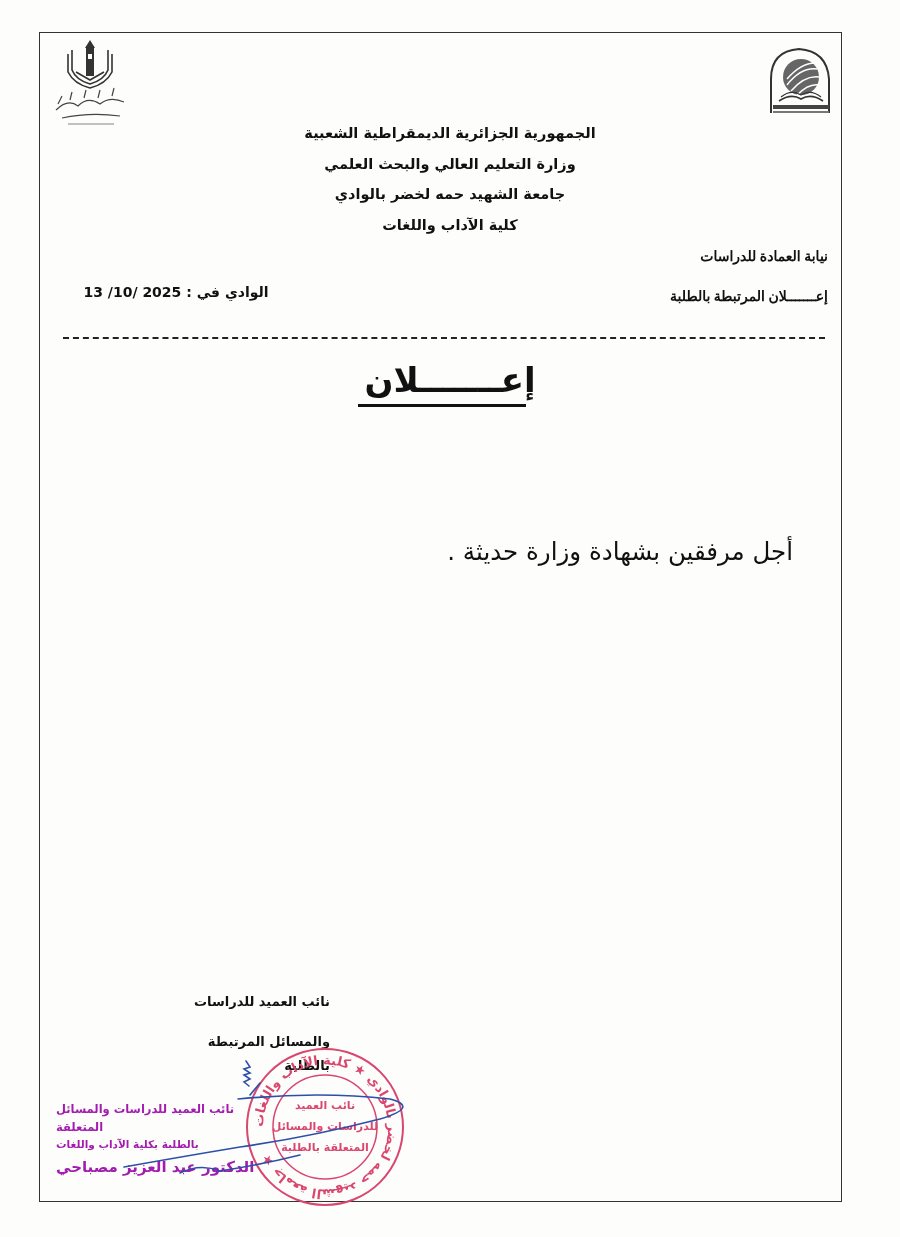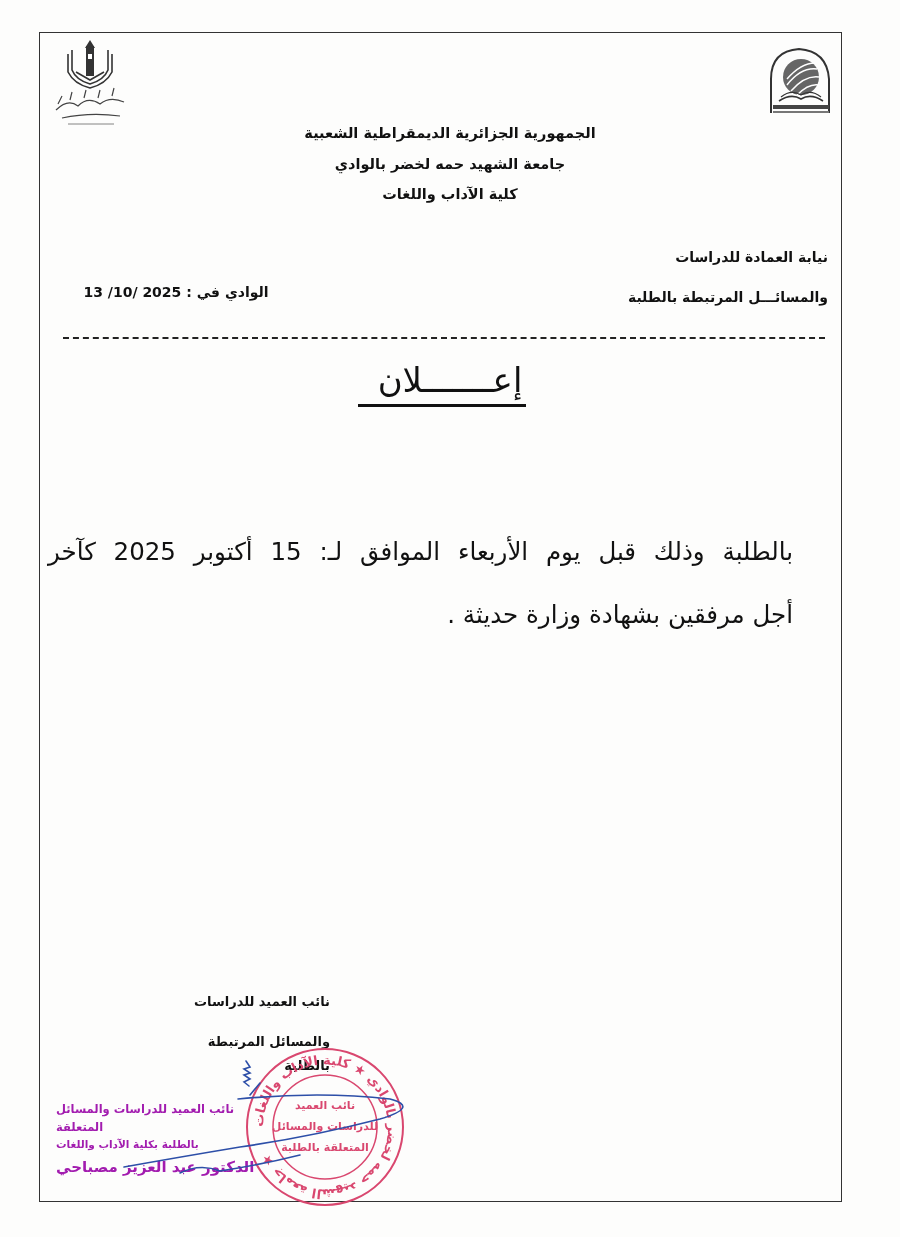--- a/index.html
+++ b/index.html
@@ -25,33 +25,33 @@
   .logo-left { left: 48px; top: 40px; width: 84px; height: 92px; }
   .logo-right { left: 763px; top: 45px; width: 72px; height: 80px; }
 
   .header-block {
     left: 250px; top: 90px; width: 400px;
     font-family: "DejaVu Sans", sans-serif;
     font-weight: bold; font-size: 14.5px;
   }
   .header-block div { height: 30.5px; line-height: 30px; }
 
-  .office { right: 72px; top: 245px; width: 260px; text-align: right; font-weight: bold; font-size: 14px; }
+  .office { right: 72px; top: 245px; width: 260px; text-align: right; font-weight: bold; font-size: 14px; font-family: Liberation Serif, serif; }
   .office div { height: 40px; line-height: 24px; }
 
   .date { left: 76px; top: 284px; width: 200px; font-weight: bold; font-size: 14px; text-align: left; }
 
   .dashes {
     left: 63px; top: 337px; width: 762px; height: 0;
     border-top: 2px dashed #222;
   }
 
   .title {
     left: 340px; top: 360px; width: 220px;
-    font-size: 34px; font-weight: normal; text-align: center;
+    font-size: 34px; font-weight: bold; text-align: center;
     letter-spacing: 0;
   }
   .title-underline { left: 358px; top: 404px; width: 168px; height: 0; border-top: 3px solid #111; }
 
   .body-text {
     left: 48px; top: 520px; width: 745px;
     font-family: "DejaVu Sans", sans-serif;
     font-size: 24.5px;
     line-height: 63px;
     text-align: justify;
@@ -111,41 +111,41 @@
     </g>
     <path d="M16 56 Q28 48 38 54 Q48 48 60 56" fill="none" stroke="#333" stroke-width="1.6"></path>
     <path d="M18 52 Q28 44 38 50 Q48 44 58 52" fill="none" stroke="#333" stroke-width="1.2"></path>
     <rect x="10" y="60" width="56" height="4" fill="#444"></rect>
     <rect x="10" y="66" width="56" height="2" fill="#777"></rect>
   </svg>
 </div>
 
 <div class="abs header-block rtl center">
   <div>الجمهورية الجزائرية الديمقراطية الشعبية</div>
+  <div>وزارة التعليم العالي والبحث العلمي</div>
   <div>جامعة الشهيد حمه لخضر بالوادي</div>
   <div>كلية الآداب واللغات</div>
 </div>
 
 <div class="abs office rtl">
   <div>نيابة العمادة للدراسات</div>
-  <div>والمسائـــل المرتبطة بالطلبة</div>
+  <div>إعـــــــلان المرتبطة بالطلبة</div>
 </div>
 
 <div class="abs date rtl" style="text-align:center;">
   <span>الوادي في :</span>
   <span style="direction:ltr;unicode-bidi:embed;">13 /10/ 2025</span>
 </div>
 
 <div class="abs dashes"></div>
 
 <div class="abs title rtl">إعـــــــلان</div>
 <div class="abs title-underline"></div>
 
 <div class="abs body-text rtl">
-  <span class="line">بالطلبة وذلك قبل يوم الأربعاء الموافق لـ: 15 أكتوبر 2025 كآخر</span>
   <span class="line last">أجل مرفقين بشهادة وزارة حديثة .</span>
 </div>
 
 <div class="abs sign-title rtl">
   <div>نائب العميد للدراسات</div>
   <div>والمسائل المرتبطة بالطلبة</div>
 </div>
 
 <div class="abs stamp-svg">
   <svg width="175" height="165" viewBox="0 0 175 165">

